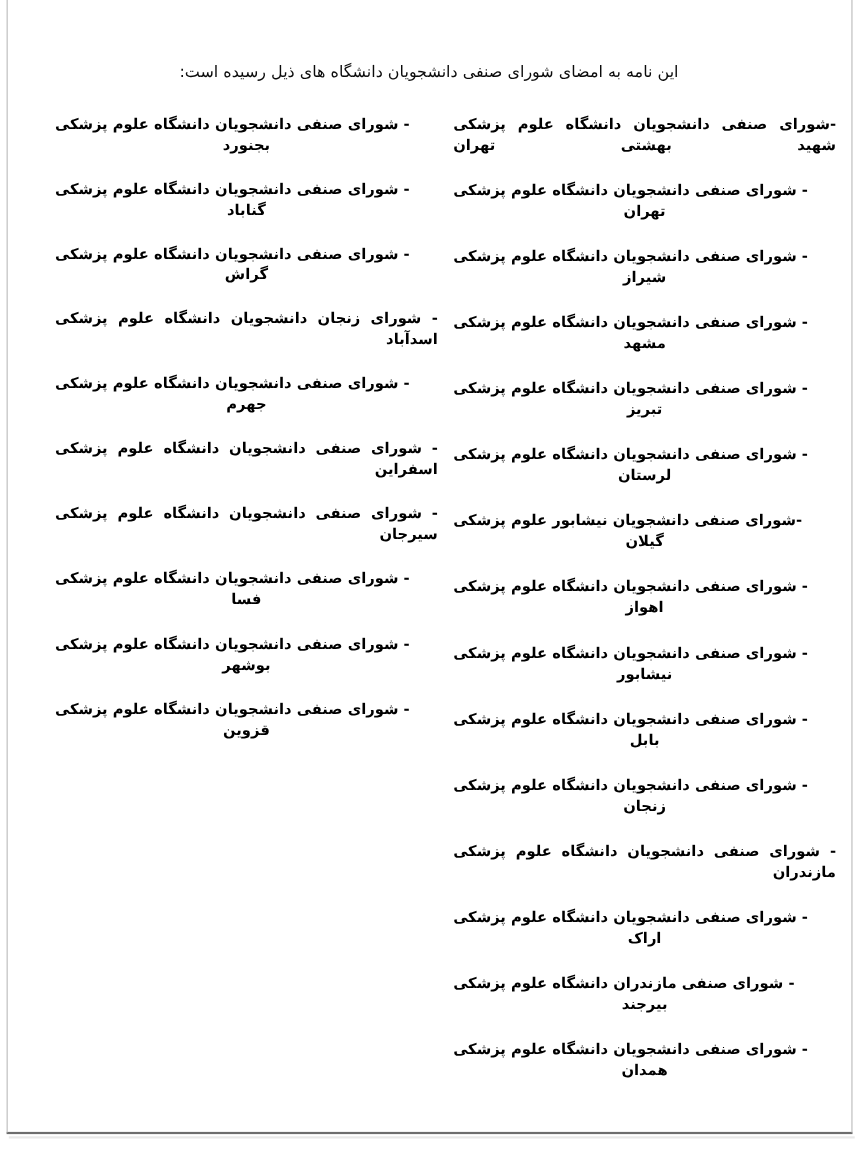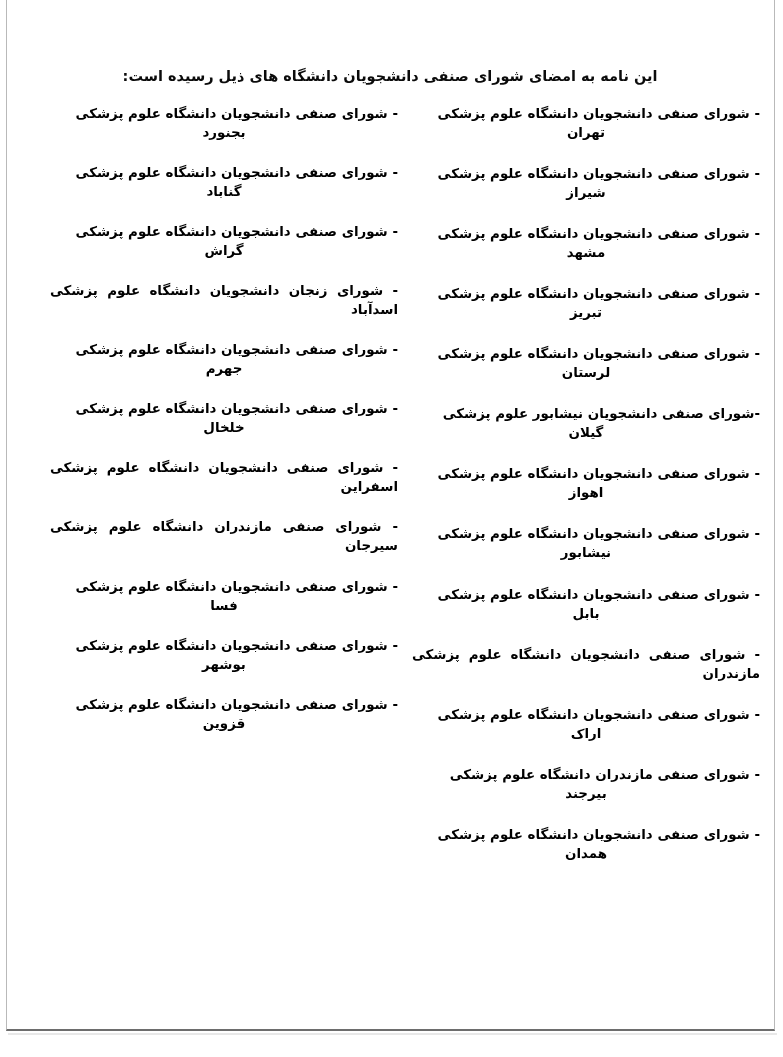--- a/index.html
+++ b/index.html
@@ -41,27 +41,27 @@
     top: 1033px;
     width: 769px;
     height: 2px;
     background: #e8e8e8;
   }
 
   
   .doc-header {
     position: absolute;
     right: 24px;
-    top: 66px;
+    top: 56px;
     width: 720px;
     text-align: center;
     direction: rtl;
     font-family: "DejaVu Sans", "Liberation Sans", sans-serif;
     font-size: 14.5px;
-    font-weight: 700;
+    font-weight: 400;
     color: #0b0b0b;
     line-height: 1.5;
     letter-spacing: 0;
   }
 
   
   .columns {
     position: absolute;
     top: 104px;
     left: 14px;
@@ -93,21 +93,21 @@
     font-size: 13.4px;
     font-weight: bold;
     color: #000000;
     line-height: 1.42;
     margin: 0 0 22px 0;
     word-spacing: 0px;
   }
 
   
   .uni-item.single {
-    text-align: right;
+    text-align: left;
     text-align-last: center;
   }
 
   .uni-item.wrap {
     text-align: justify;
     text-align-last: justify;
   }
 
   .column-left .uni-item {
     margin-bottom: 21px;
@@ -118,44 +118,45 @@
 
 <div class="page-canvas">
 
   <div class="page-sheet">
 
     <div class="doc-header">این نامه به امضای شورای صنفی دانشجویان دانشگاه های ذیل رسیده است:</div>
 
     <div class="columns">
 
       <div class="column column-right" id="col-right">
+          <p class="uni-item wrap">-شورای صنفی دانشجویان دانشگاه علوم پزشکی شهید بهشتی تهران</p>
           <p class="uni-item single">- شورای صنفی دانشجویان دانشگاه علوم پزشکی تهران</p>
           <p class="uni-item single">- شورای صنفی دانشجویان دانشگاه علوم پزشکی شیراز</p>
           <p class="uni-item single">- شورای صنفی دانشجویان دانشگاه علوم پزشکی مشهد</p>
           <p class="uni-item single">- شورای صنفی دانشجویان دانشگاه علوم پزشکی تبریز</p>
           <p class="uni-item single">- شورای صنفی دانشجویان دانشگاه علوم پزشکی لرستان</p>
           <p class="uni-item single">-شورای صنفی دانشجویان نیشابور علوم پزشکی گیلان</p>
           <p class="uni-item single">- شورای صنفی دانشجویان دانشگاه علوم پزشکی اهواز</p>
           <p class="uni-item single">- شورای صنفی دانشجویان دانشگاه علوم پزشکی نیشابور</p>
           <p class="uni-item single">- شورای صنفی دانشجویان دانشگاه علوم پزشکی بابل</p>
+          <p class="uni-item single">- شورای صنفی دانشجویان دانشگاه علوم پزشکی زنجان</p>
           <p class="uni-item wrap">- شورای صنفی دانشجویان دانشگاه علوم پزشکی مازندران</p>
           <p class="uni-item single">- شورای صنفی دانشجویان دانشگاه علوم پزشکی اراک</p>
           <p class="uni-item single">- شورای صنفی مازندران دانشگاه علوم پزشکی بیرجند</p>
           <p class="uni-item single">- شورای صنفی دانشجویان دانشگاه علوم پزشکی همدان</p>
         </div>
 
       <div class="column column-left" id="col-left">
           <p class="uni-item single">- شورای صنفی دانشجویان دانشگاه علوم پزشکی بجنورد</p>
           <p class="uni-item single">- شورای صنفی دانشجویان دانشگاه علوم پزشکی گناباد</p>
           <p class="uni-item single">- شورای صنفی دانشجویان دانشگاه علوم پزشکی گراش</p>
           <p class="uni-item wrap">- شورای زنجان دانشجویان دانشگاه علوم پزشکی اسدآباد</p>
           <p class="uni-item single">- شورای صنفی دانشجویان دانشگاه علوم پزشکی جهرم</p>
-          <p class="uni-item single">- شورای صنفی دانشجویان دانشگاه علوم پزشکی خلخال</p>
           <p class="uni-item wrap">- شورای صنفی دانشجویان دانشگاه علوم پزشکی اسفراین</p>
-          <p class="uni-item wrap">- شورای صنفی مازندران دانشگاه علوم پزشکی سیرجان</p>
+          <p class="uni-item wrap">- شورای صنفی دانشجویان دانشگاه علوم پزشکی سیرجان</p>
           <p class="uni-item single">- شورای صنفی دانشجویان دانشگاه علوم پزشکی فسا</p>
           <p class="uni-item single">- شورای صنفی دانشجویان دانشگاه علوم پزشکی بوشهر</p>
           <p class="uni-item single">- شورای صنفی دانشجویان دانشگاه علوم پزشکی قزوین</p>
         </div>
 
     </div>
 
   </div>
 
   <div class="page-shadow"></div>

